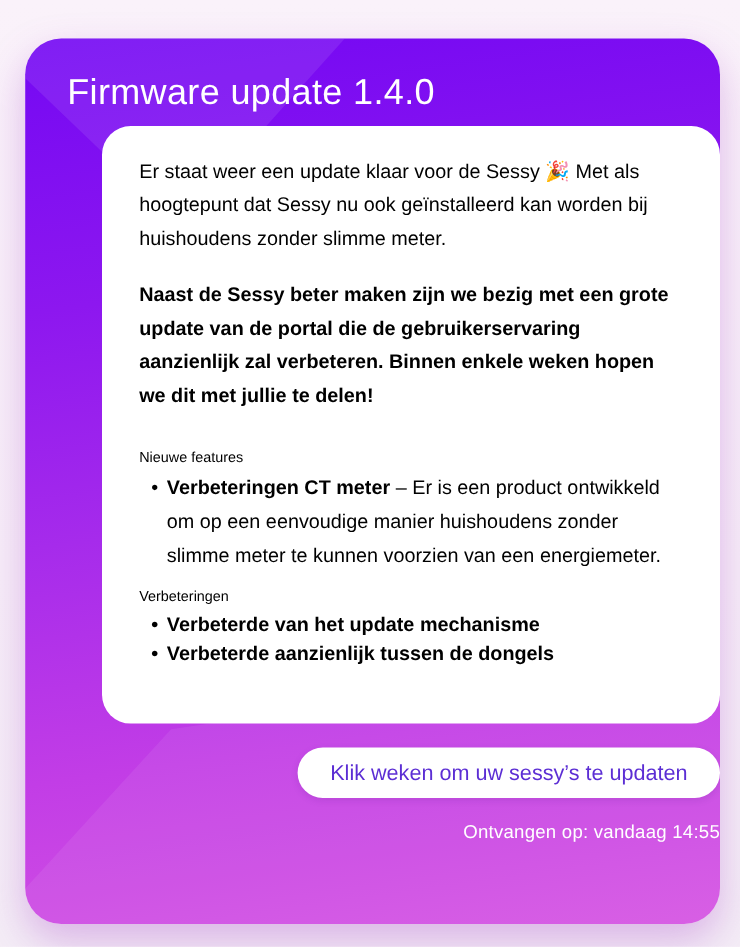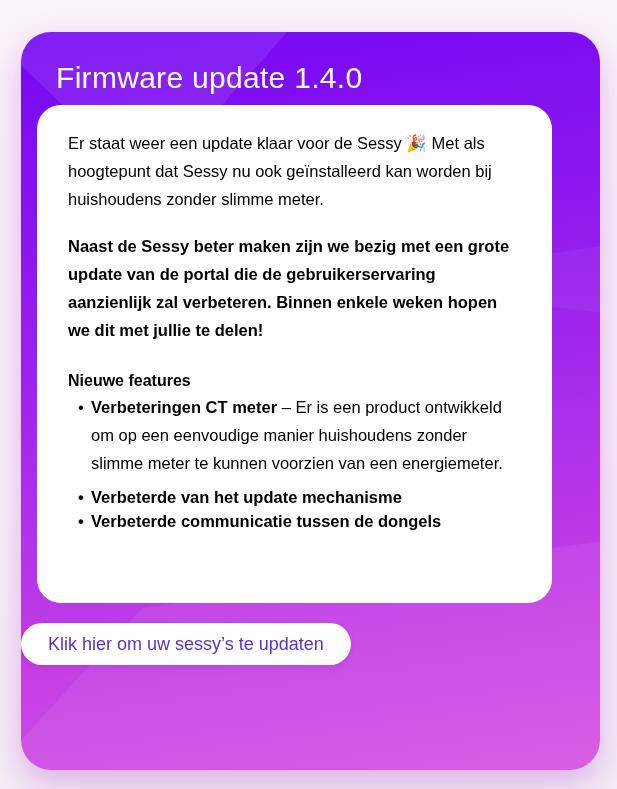--- a/index.html
+++ b/index.html
@@ -22,21 +22,21 @@
     left: 21px;
     top: 32px;
     width: 579px;
     height: 738px;
     border-radius: 30px;
     background: linear-gradient(172deg, #7408f3 0%, #8d17ef 28%, #a62beb 52%, #c23de6 76%, #d553e2 100%);
     box-shadow: 0 14px 32px rgba(170, 75, 200, 0.35);
     overflow: hidden;
     display: flex;
     flex-direction: column;
-    align-items: flex-start;
+    align-items: flex-end;
     box-sizing: border-box;
   }
   .decor {
     position: absolute;
     inset: 0;
     pointer-events: none;
   }
   .decor-top-left {
     background: rgba(255, 255, 255, 0.09);
     clip-path: polygon(0 0, 0 4.5%, 22% 21%, 46% 0);
@@ -71,23 +71,23 @@
     color: #000000;
     font-size: 16.5px;
     line-height: 28px;
     overflow: hidden;
     margin-left: 16px;
   }
   .content-panel p { margin: 0 0 19px 0; }
   .content-panel p.para-2 { margin-bottom: 25px; font-weight: bold; }
   .section-heading {
     margin: 0;
-    font-size: 16px;
+    font-size: 12px;
     line-height: 24px;
-    font-weight: 700;
+    font-weight: 400;
   }
   .content-panel ul {
     list-style: none;
     margin: 0;
     padding: 0 0 0 13px;
   }
   .content-panel ul.features { margin-bottom: 8px; line-height: 28px; }
   .content-panel ul.improvements { line-height: 24px; }
   .content-panel li { position: relative; padding-left: 10px; }
   .content-panel li .bullet-dot {
@@ -137,28 +137,30 @@
       <p class="para-2">Naast de Sessy beter maken zijn we bezig met een grote update van de portal die de gebruikerservaring aanzienlijk zal verbeteren. Binnen enkele weken hopen we dit met jullie te delen!</p>
 
       <h3 class="section-heading">Nieuwe features</h3>
       <ul class="features">
         <li>
           <span class="bullet-dot">•</span>
           <strong>Verbeteringen CT meter</strong><span> – Er is een product ontwikkeld om op een eenvoudige manier huishoudens zonder slimme meter te kunnen voorzien van een energiemeter.</span>
         </li>
       </ul>
 
+      <h3 class="section-heading">Verbeteringen</h3>
       <ul class="improvements">
         <li>
           <span class="bullet-dot">•</span>
           <span>Verbeterde van het update mechanisme</span>
         </li>
         <li>
           <span class="bullet-dot">•</span>
-          <span>Verbeterde communicatie tussen de dongels</span>
+          <span>Verbeterde aanzienlijk tussen de dongels</span>
         </li>
       </ul>
     </div>
 
-    <button class="update-button layer">Klik hier om uw sessy’s te updaten</button>
+    <button class="update-button layer">Klik weken om uw sessy’s te updaten</button>
 
+    <div class="received-line layer">Ontvangen op: vandaag 14:55</div>
   </div>
 </div>
 
 </body></html>

